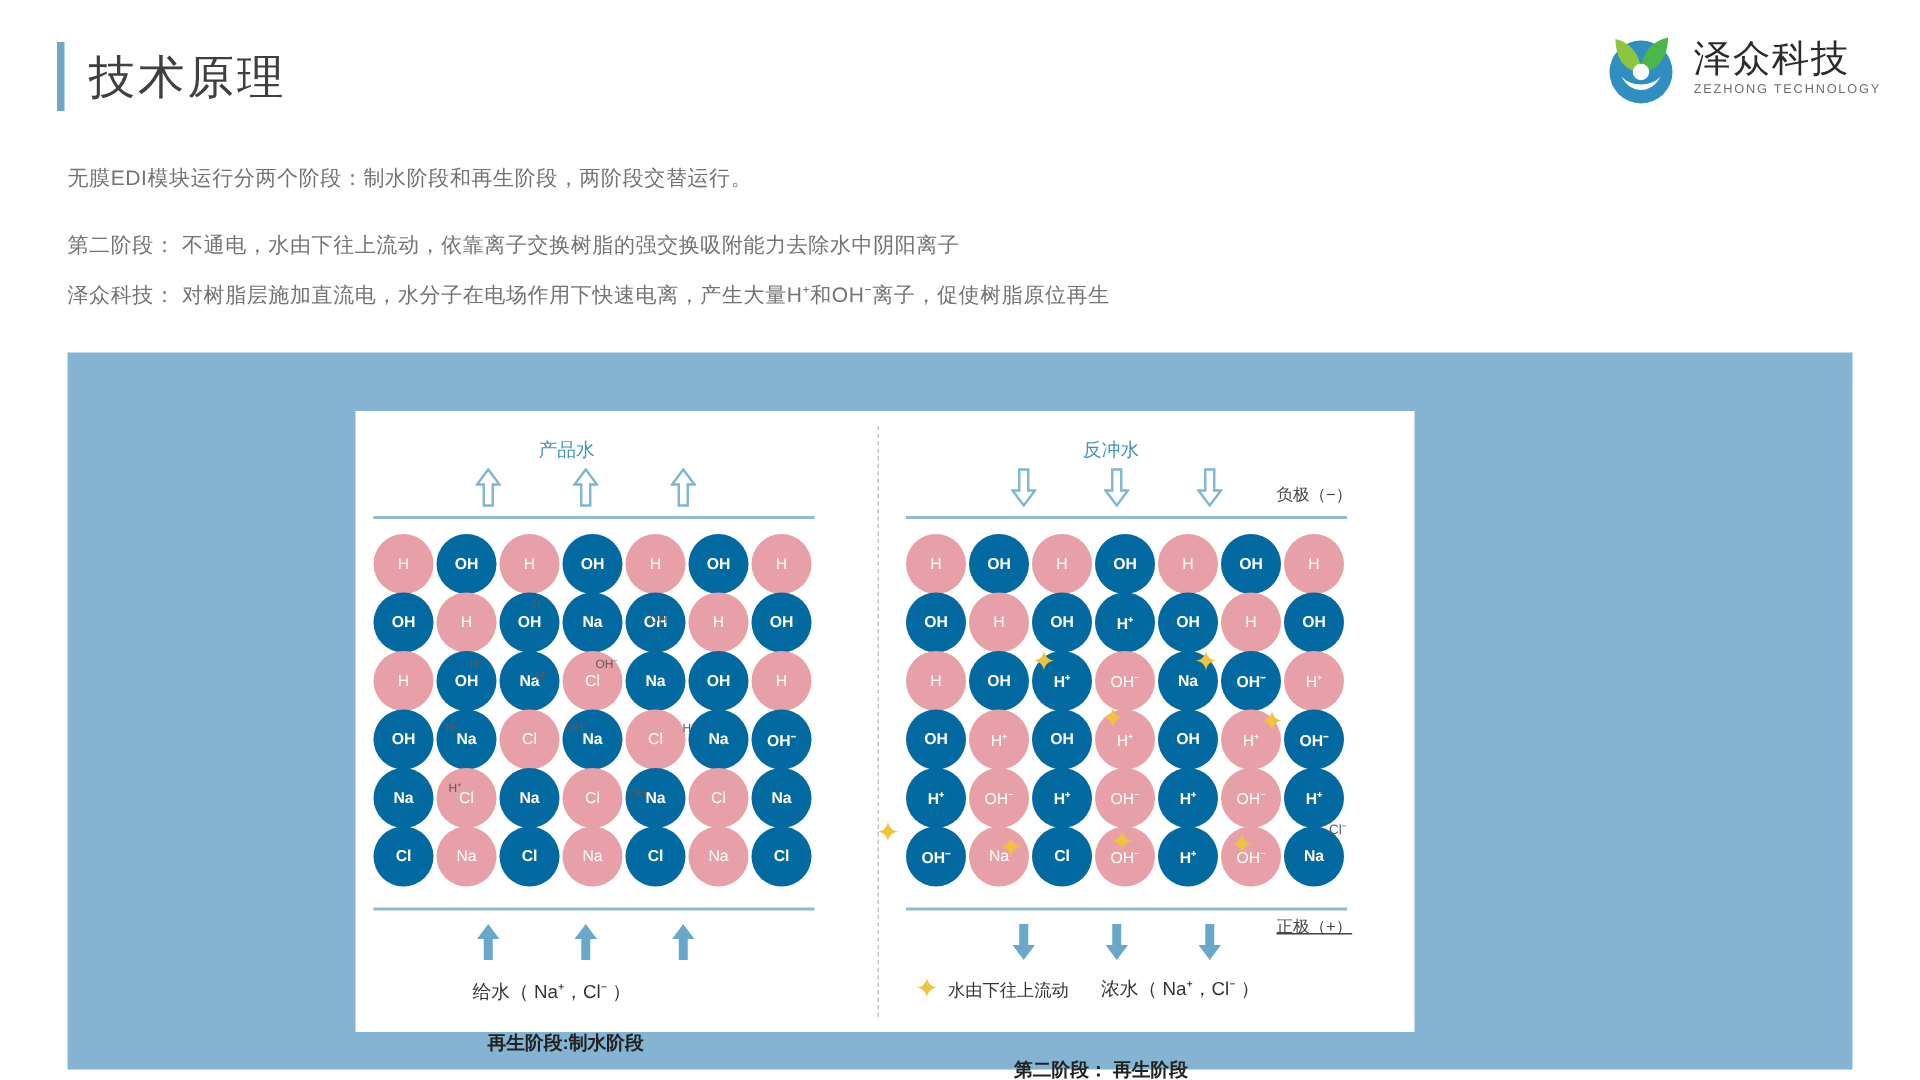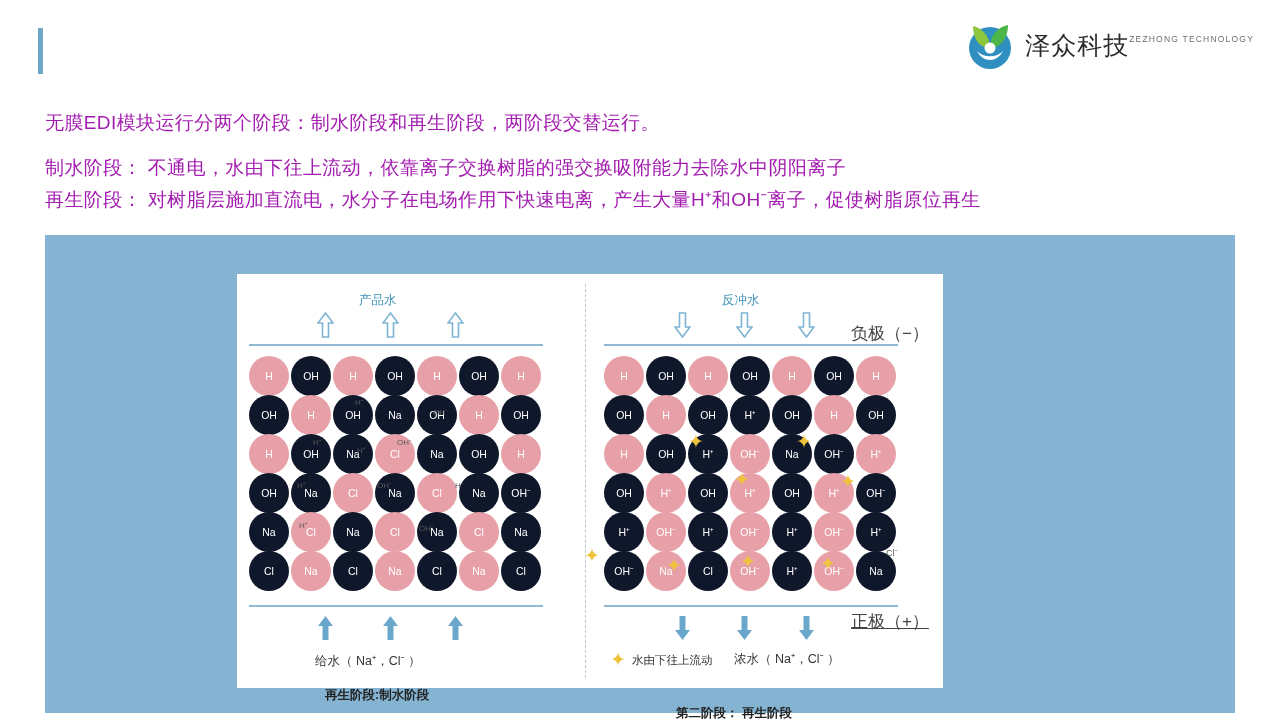--- a/index.html
+++ b/index.html
@@ -44,43 +44,43 @@
     display: flex;
     align-items: center;
   }
   .logo-mark {
     width: 54px;
     height: 54px;
     margin-right: 8px;
   }
   .logo-text {
     display: flex;
-    flex-direction: row;
+    flex-direction: column;
     justify-content: center;
   }
   .logo-cn {
     font-size: 25px;
     color: #2b2b2b;
     letter-spacing: 1px;
     line-height: 1.05;
   }
   .logo-en {
     font-size: 8.5px;
     color: #6d6d6d;
     letter-spacing: 1.2px;
     margin-top: 2px;
     text-align: center;
   }
 
   
   .para {
     position: absolute;
     left: 45px;
-    font-size: 19px;
-    color: #a21caf;
+    font-size: 14px;
+    color: #737373;
     letter-spacing: 0.4px;
     white-space: nowrap;
   }
   .para-1 { top: 110px; }
   .para-2 { top: 155px; }
   .para-3 { top: 186px; }
 
   
   .blue-panel {
     position: absolute;
@@ -137,21 +137,21 @@
     height: 26px;
   }
   .solid-arrow {
     position: absolute;
     width: 17px;
     height: 26px;
   }
 
   .electrode-label {
     position: absolute;
-    font-size: 17px;
+    font-size: 11px;
     color: #444;
     white-space: nowrap;
   }
 
   
   .grid {
     position: absolute;
     display: grid;
     grid-template-columns: repeat(7, 42px);
     grid-auto-rows: 39px;
@@ -164,21 +164,21 @@
     border-radius: 50%;
     display: flex;
     align-items: center;
     justify-content: center;
     font-size: 10.5px;
     color: #ffffff;
     position: relative;
     box-sizing: border-box;
   }
   .pink { background: #e8a0a8; }
-  .blue { background: #0f172a; }
+  .blue { background: #0369a1; font-weight: bold; }
 
   .small-ion {
     position: absolute;
     font-size: 8px;
     color: #5a5a5a;
     white-space: nowrap;
   }
 
   .caption {
     position: absolute;
@@ -211,39 +211,40 @@
     font-size: 11.5px;
     color: #333;
     white-space: nowrap;
   }
 </style>
 </head>
 <body>
 
 <div class="slide-title-wrap">
   <div class="title-bar"></div>
+  <div class="slide-title">技术原理</div>
 </div>
 
 <div class="logo-wrap">
   <svg class="logo-mark" viewBox="0 0 54 54">
     <circle cx="27" cy="30" r="21" fill="#2f8fc0"></circle>
     <path d="M27 30 C27 18, 19 10, 10 8 C10 22, 17 30, 27 30 Z" fill="#8cc63f"></path>
     <path d="M27 30 C27 17, 35 9, 45 7 C45 21, 37 30, 27 30 Z" fill="#4cb648"></path>
     <path d="M14 33 C20 45, 34 45, 40 33 C34 40, 20 40, 14 33 Z" fill="#ffffff"></path>
     <circle cx="27" cy="30" r="5.5" fill="#ffffff"></circle>
   </svg>
   <div class="logo-text">
     <div class="logo-cn">泽众科技</div>
     <div class="logo-en">ZEZHONG TECHNOLOGY</div>
   </div>
 </div>
 
 <div class="para para-1">无膜EDI模块运行分两个阶段：制水阶段和再生阶段，两阶段交替运行。</div>
-<div class="para para-2">制水阶段： 不通电，水由下往上流动，依靠离子交换树脂的强交换吸附能力去除水中阴阳离子</div>
-<div class="para para-3">再生阶段： 对树脂层施加直流电，水分子在电场作用下快速电离，产生大量H⁺和OH⁻离子，促使树脂原位再生</div>
+<div class="para para-2">第二阶段： 不通电，水由下往上流动，依靠离子交换树脂的强交换吸附能力去除水中阴阳离子</div>
+<div class="para para-3">泽众科技： 对树脂层施加直流电，水分子在电场作用下快速电离，产生大量H⁺和OH⁻离子，促使树脂原位再生</div>
 
 <div class="blue-panel">
   <div class="fig-card">
 
     <div class="fig-divider"></div>
 
     <div class="panel-half half-left">
       <div class="flow-label left-flow-label">产品水</div>
 
       <svg class="hollow-arrow" style="left:80px;  top:38px;" viewBox="0 0 17 26">

